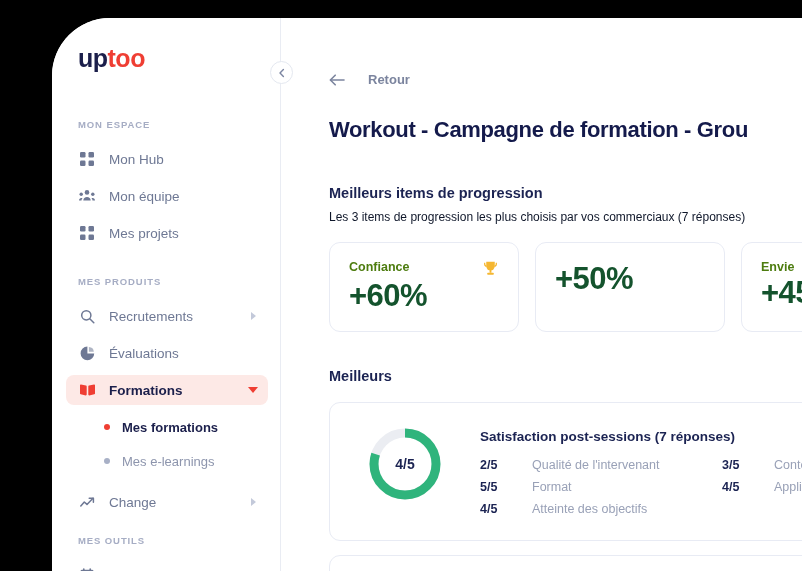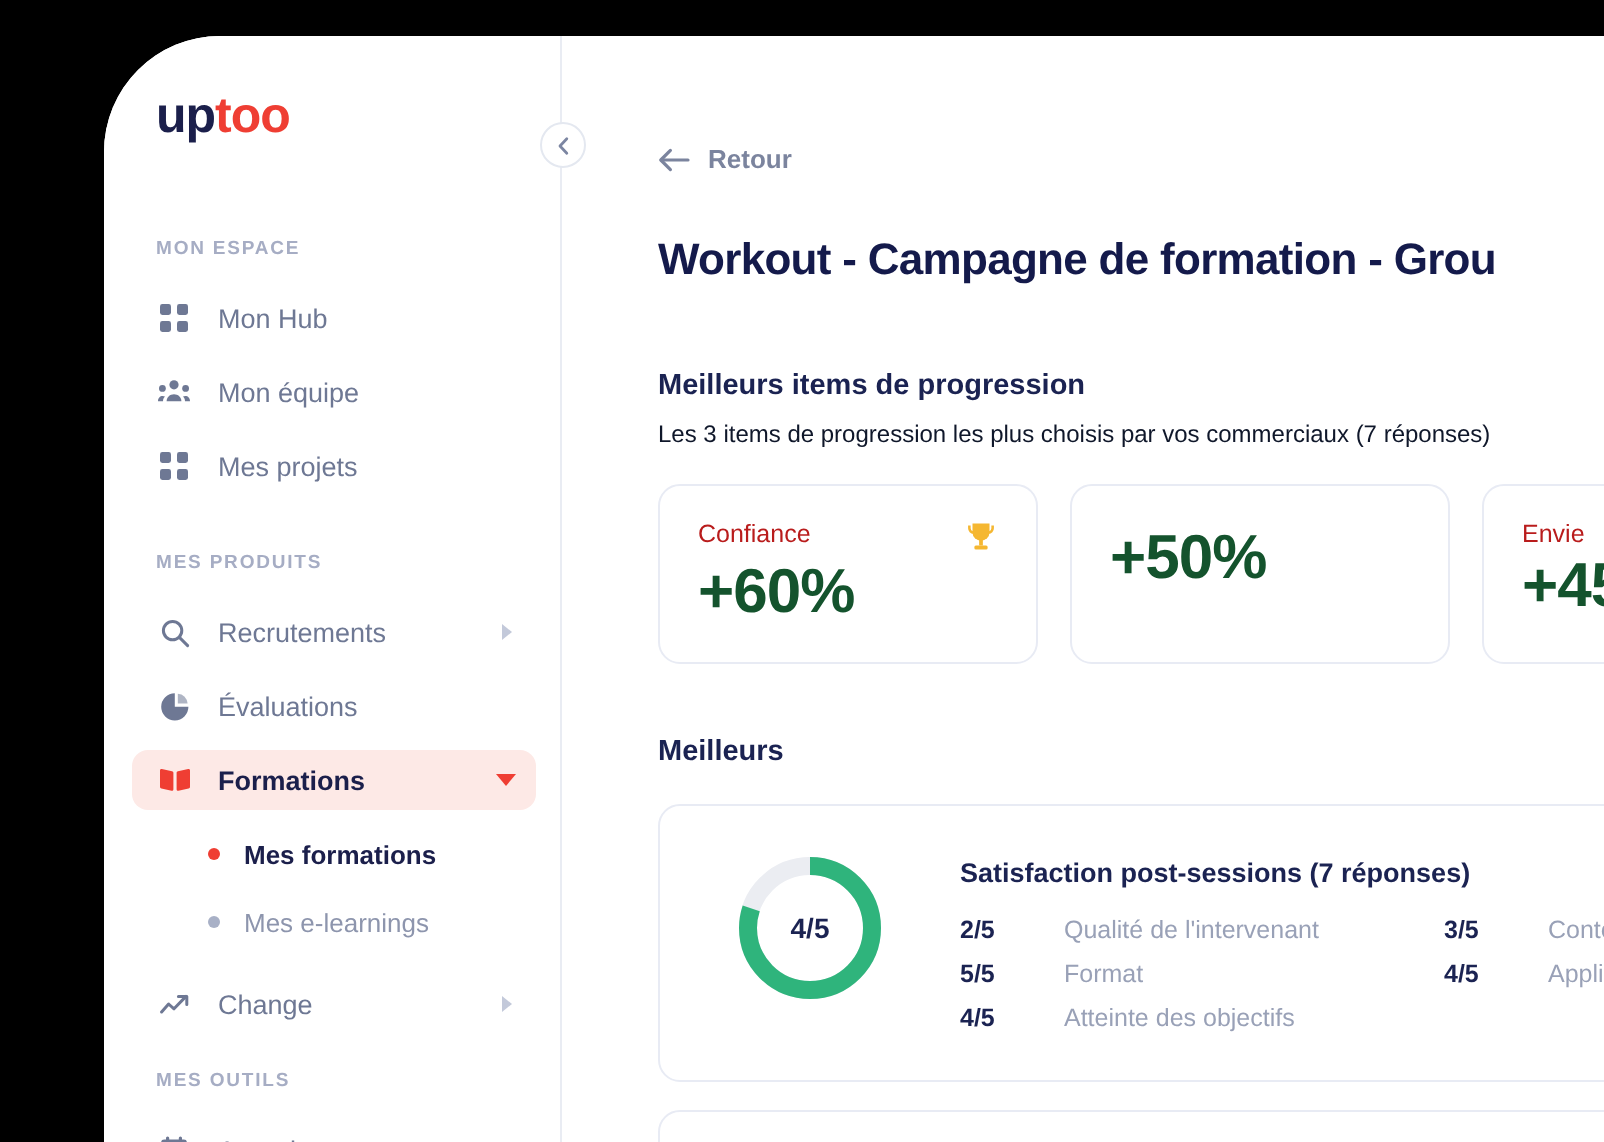--- a/index.html
+++ b/index.html
@@ -150,21 +150,21 @@
     top: 0;
     right: 0;
     height: 553px;
     padding: 0 0 0 48px;
     overflow: hidden;
   }
 
   .back-link {
     display: flex;
     align-items: center;
-    gap: 9px;
+    gap: 23px;
     margin-top: 54px;
     color: #7b849e;
     font-size: 13px;
     font-weight: 600;
     cursor: pointer;
     width: max-content;
   }
 
   .page-title {
     margin-top: 30px;
@@ -200,22 +200,22 @@
     background: #fff;
     padding: 17px 19px 0 19px;
   }
   .kpi-head {
     display: flex;
     align-items: flex-start;
     justify-content: space-between;
   }
   .kpi-label {
     font-size: 12.5px;
-    font-weight: 400;
-    color: #b91c1c;
+    font-weight: 700;
+    color: #4d7c0f;
   }
   .kpi-value {
     margin-top: 1px;
     font-size: 31px;
     font-weight: 700;
     color: #14532d;
     letter-spacing: -0.5px;
   }
 
   .feedback-card {

